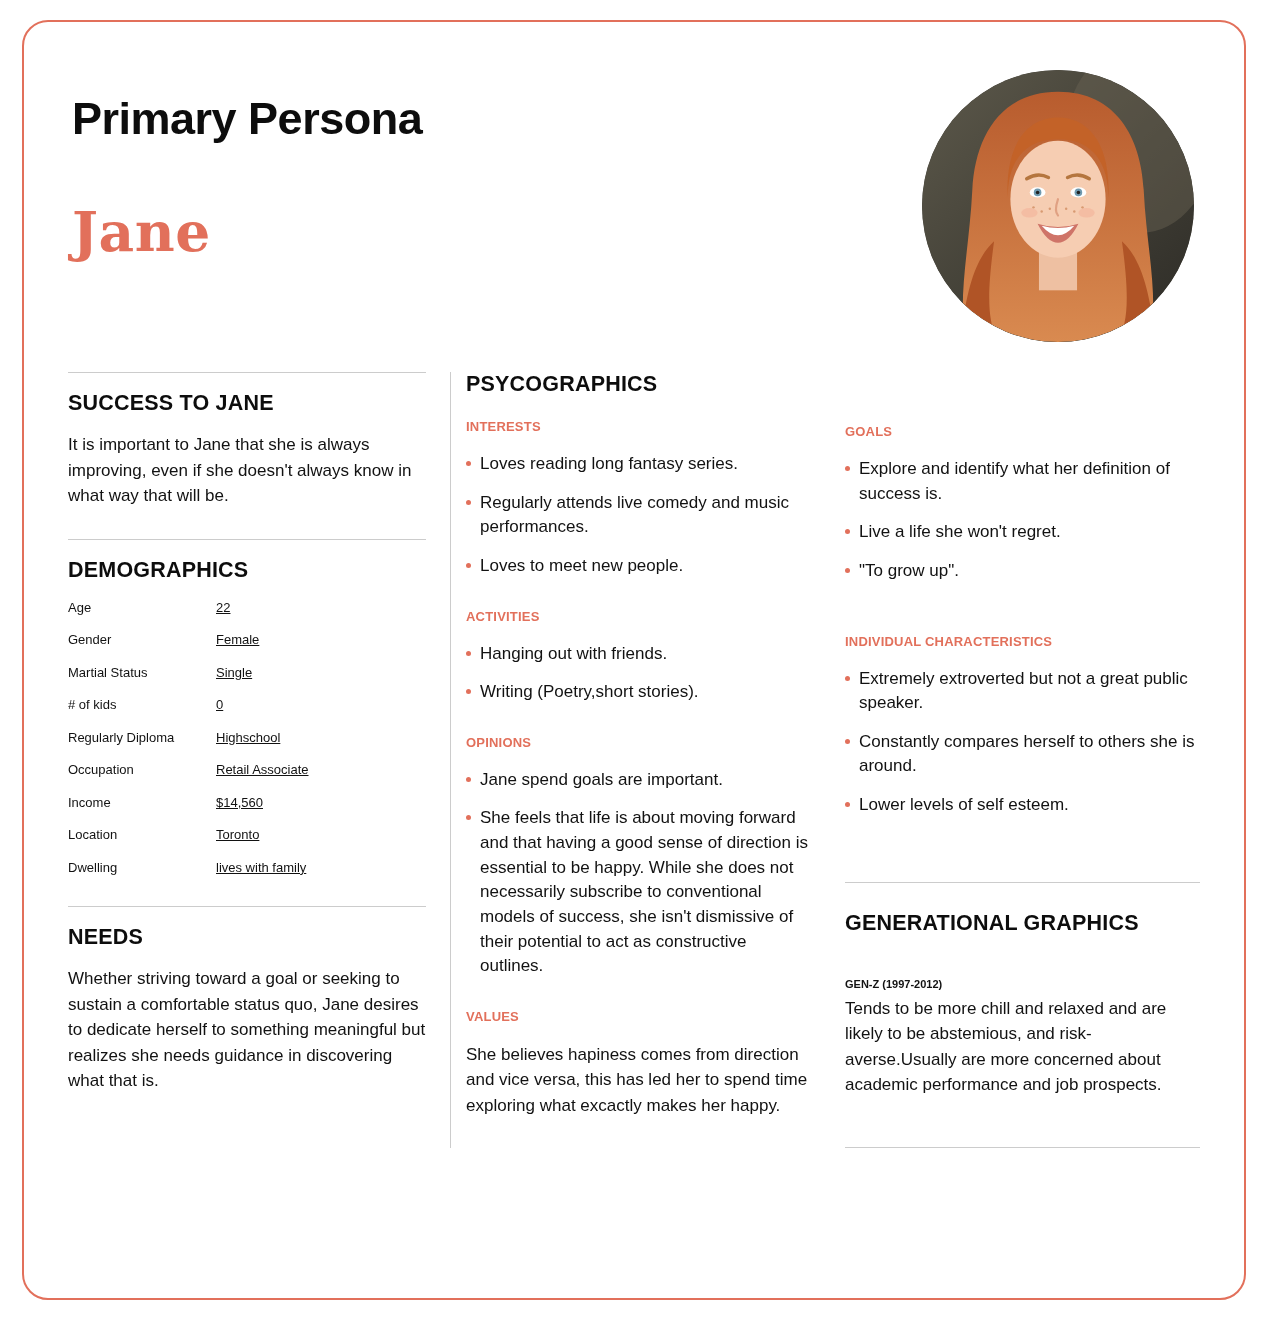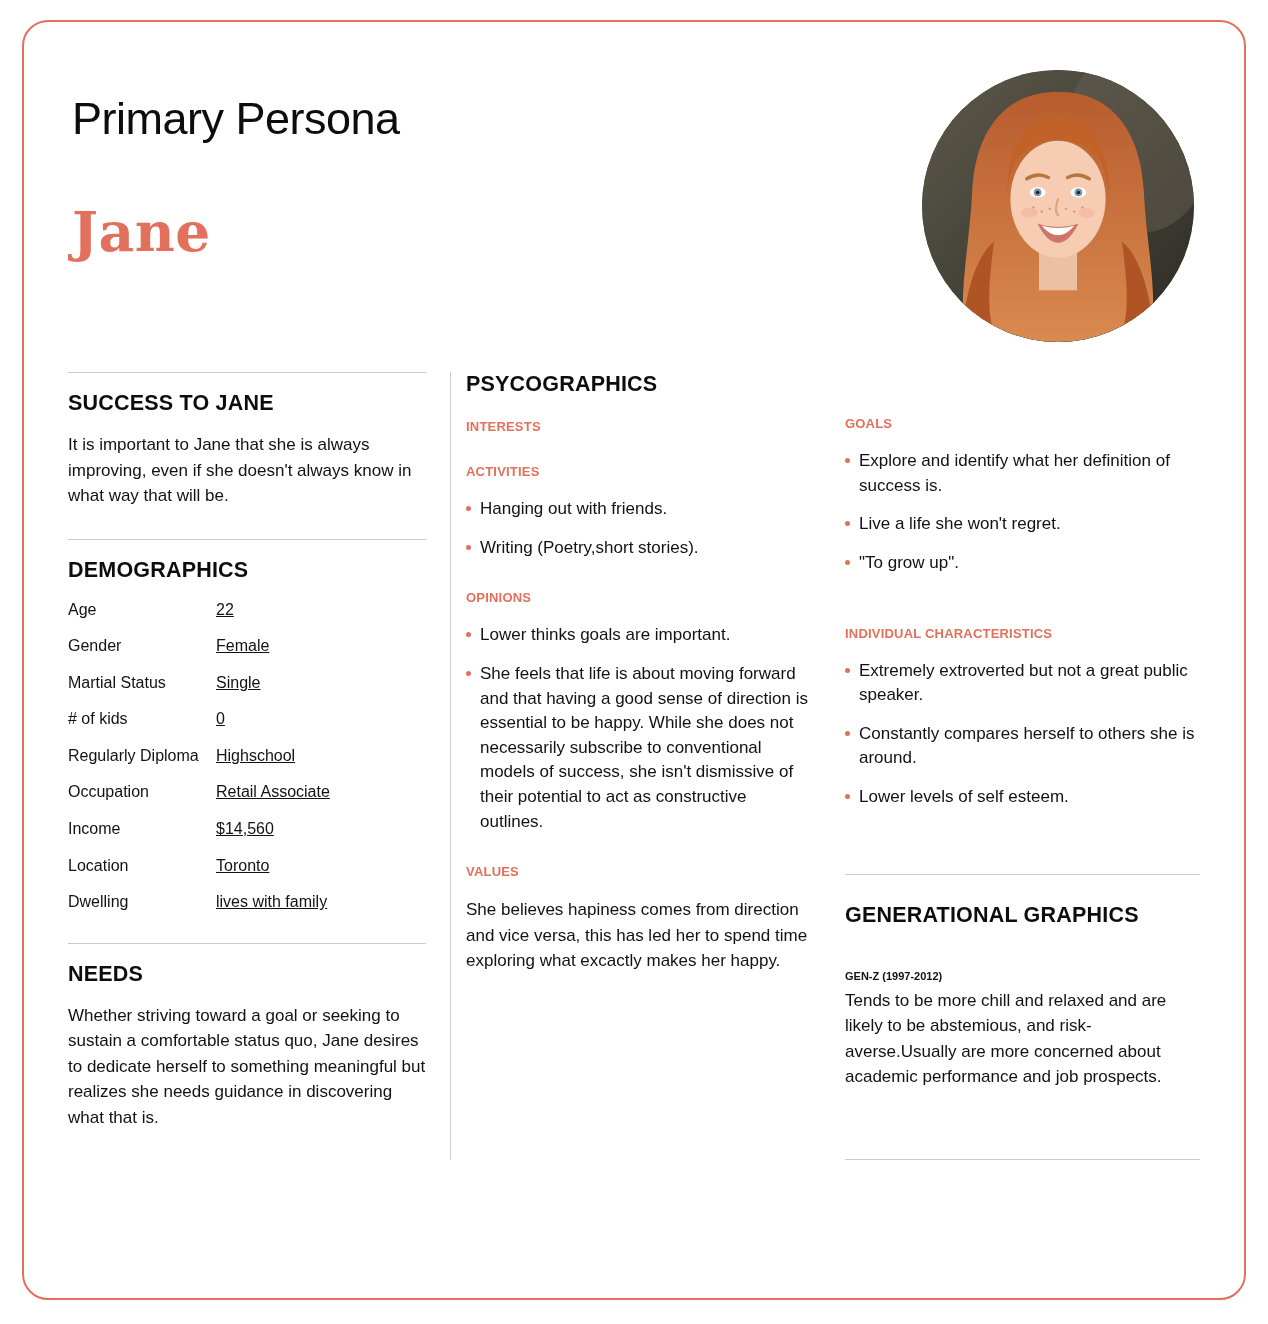--- a/index.html
+++ b/index.html
@@ -11,21 +11,21 @@
     color:var(--text);
   }
   .frame {
     margin:20px 22px; height:1280px;
     border:2px solid var(--accent); border-radius:26px;
     padding:34px 44px 36px 44px; overflow:hidden;
   }
   
   .header { display:flex; justify-content:space-between; align-items:flex-start; }
   .page-title {
-    margin:36px 0 0 4px; font-size:45px; line-height:1.2; font-weight:400;
+    margin:36px 0 0 4px; font-size:45px; line-height:1.2; font-weight:700;
     letter-spacing:-0.5px; max-width:380px; color:#0d0d0d;
   }
   .persona-name {
     margin:58px 0 0 4px; font-size:55px; line-height:1; font-weight:700;
     color:var(--accent); font-family:"DejaVu Serif","Liberation Serif",serif;
     letter-spacing:0.5px;
   }
   .avatar {
     width:272px; height:272px; border-radius:50%; overflow:hidden;
     margin:14px 6px 0 0; flex:none; background:#44423a;
@@ -42,25 +42,25 @@
   .col-left .rule { margin-bottom:18px; }
   h3.section-heading {
     margin:0 0 16px 0; font-size:21.5px; font-weight:700; color:#0d0d0d;
     letter-spacing:0.2px;
   }
   h4.sub-heading {
     margin:30px 0 18px 0; font-size:13px; font-weight:700; color:var(--accent);
     letter-spacing:0.2px;
   }
   .col-mid h4.sub-heading:first-of-type { margin-top:22px; }
-  .col-right h4.sub-heading:first-of-type { margin-top:0; }
+  .col-right h4.sub-heading:first-of-type { margin-top:8px; }
   p.body-text { margin:0 0 30px 0; font-size:17px; line-height:1.5; }
   
   .demo-table { margin:4px 0 30px 0; }
-  .demo-row { display:flex; margin-bottom:15px; font-size:16px; line-height:1.35; }
+  .demo-row { display:flex; margin-bottom:15px; font-size:13px; line-height:1.35; }
   .demo-label { width:148px; flex:none; padding-right:10px; }
   .demo-value { flex:1;text-decoration:underline; }
   
   ul.bullets { margin:0 0 6px 0; padding:0; list-style:none; }
   ul.bullets li {
     position:relative; padding-left:14px; margin-bottom:14px;
     font-size:17px; line-height:1.45;
   }
   ul.bullets li::before {
     content:""; position:absolute; left:0; top:9px; width:5px; height:5px;
@@ -182,30 +182,35 @@
 
       <hr class="rule">
       <h3 class="section-heading">NEEDS</h3>
       <p class="body-text">Whether striving toward a goal or seeking to sustain a comfortable status quo, Jane desires to dedicate herself to something meaningful but realizes she needs guidance in discovering what that is.</p>
     </section>
 
     <section class="col-mid">
       <h3 class="section-heading">PSYCOGRAPHICS</h3>
 
       <h4 class="sub-heading">INTERESTS</h4>
+      <ul class="bullets">
+        <li>Loves reading long fantasy series.</li>
+        <li>Regularly attends live comedy and music performances.</li>
+        <li>Loves to meet new people.</li>
+      </ul>
 
       <h4 class="sub-heading">ACTIVITIES</h4>
       <ul class="bullets">
         <li>Hanging out with friends.</li>
         <li>Writing (Poetry,short stories).</li>
       </ul>
 
       <h4 class="sub-heading">OPINIONS</h4>
       <ul class="bullets">
-        <li>Lower thinks goals are important.</li>
+        <li>Jane spend goals are important.</li>
         <li>She feels that life is about moving forward and that having a good sense of direction is essential to be happy. While she does not necessarily subscribe to conventional models of success, she isn't dismissive of their potential to act as constructive outlines.</li>
       </ul>
 
       <h4 class="sub-heading">VALUES</h4>
       <p class="body-text">She believes hapiness comes from direction and vice versa,  this has led her to spend time exploring what excactly makes her happy.</p>
     </section>
 
     <section class="col-right">
       <h4 class="sub-heading">GOALS</h4>
       <ul class="bullets">

